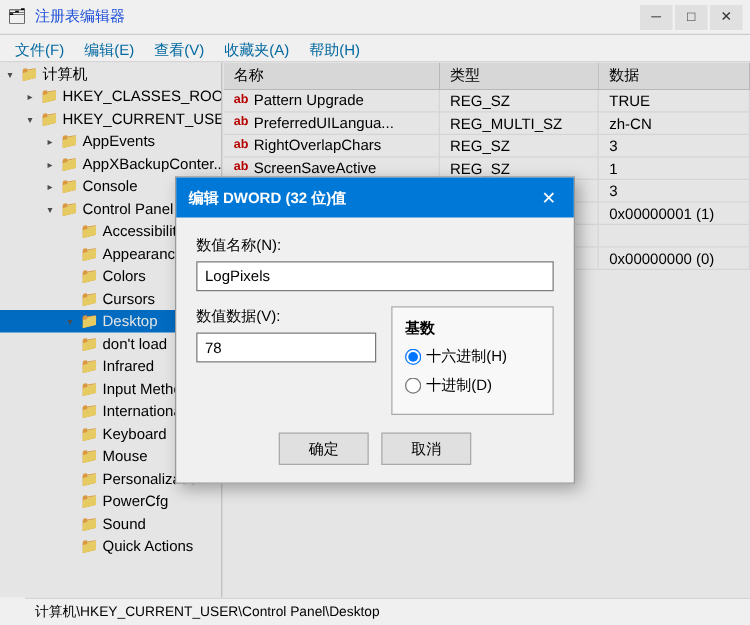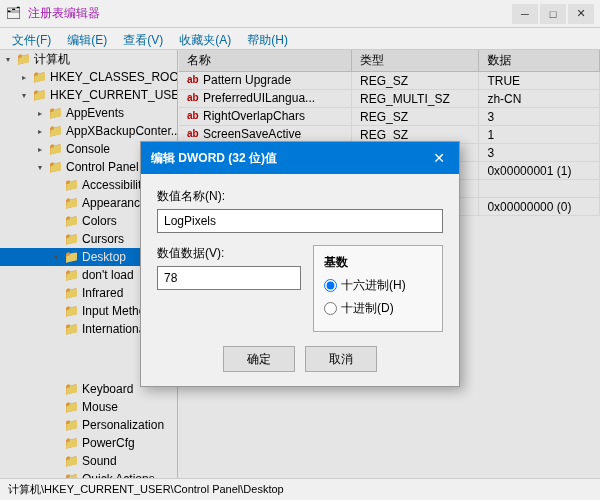--- a/index.html
+++ b/index.html
@@ -26,21 +26,21 @@
       display: flex;
       align-items: center;
       gap: 6px;
     }
     .title-bar-icon {
       width: 16px;
       height: 16px;
     }
     .title-bar-title {
       font-size: 12px;
-      color: #a21caf;
+      color: #1d4ed8;
     }
     .title-bar-buttons {
       display: flex;
       gap: 2px;
     }
     .tb-btn {
       width: 26px;
       height: 20px;
       border: none;
       background: #e0e0e0;
@@ -176,20 +176,21 @@
     
     .status-bar {
       background: #f0f0f0;
       border-top: 1px solid #ccc;
       padding: 2px 8px;
       font-size: 11px;
       color: #000;
       height: 22px;
       display: flex;
       align-items: center;
+      margin-left: 20px;
     }
 
     
     .dialog-overlay {
       position: absolute;
       top: 0; left: 0; right: 0; bottom: 0;
       background: rgba(0,0,0,0.1);
       display: flex;
       align-items: center;
       justify-content: center;
@@ -395,21 +396,21 @@
         <div class="tree-item" style="padding-left: 48px;">
           <span class="expander none"></span>
           <span class="folder-icon"></span>
           <span class="tree-label">Input Method</span>
         </div>
         <div class="tree-item" style="padding-left: 48px;">
           <span class="expander none"></span>
           <span class="folder-icon"></span>
           <span class="tree-label">International</span>
         </div>
-        <div class="tree-item" style="padding-left: 48px; margin-top: 42px;">
+        <div class="tree-item" style="padding-left: 48px;">
           <span class="expander none"></span>
           <span class="folder-icon"></span>
           <span class="tree-label">Keyboard</span>
         </div>
         <div class="tree-item" style="padding-left: 48px;">
           <span class="expander none"></span>
           <span class="folder-icon"></span>
           <span class="tree-label">Mouse</span>
         </div>
         <div class="tree-item" style="padding-left: 48px;">

